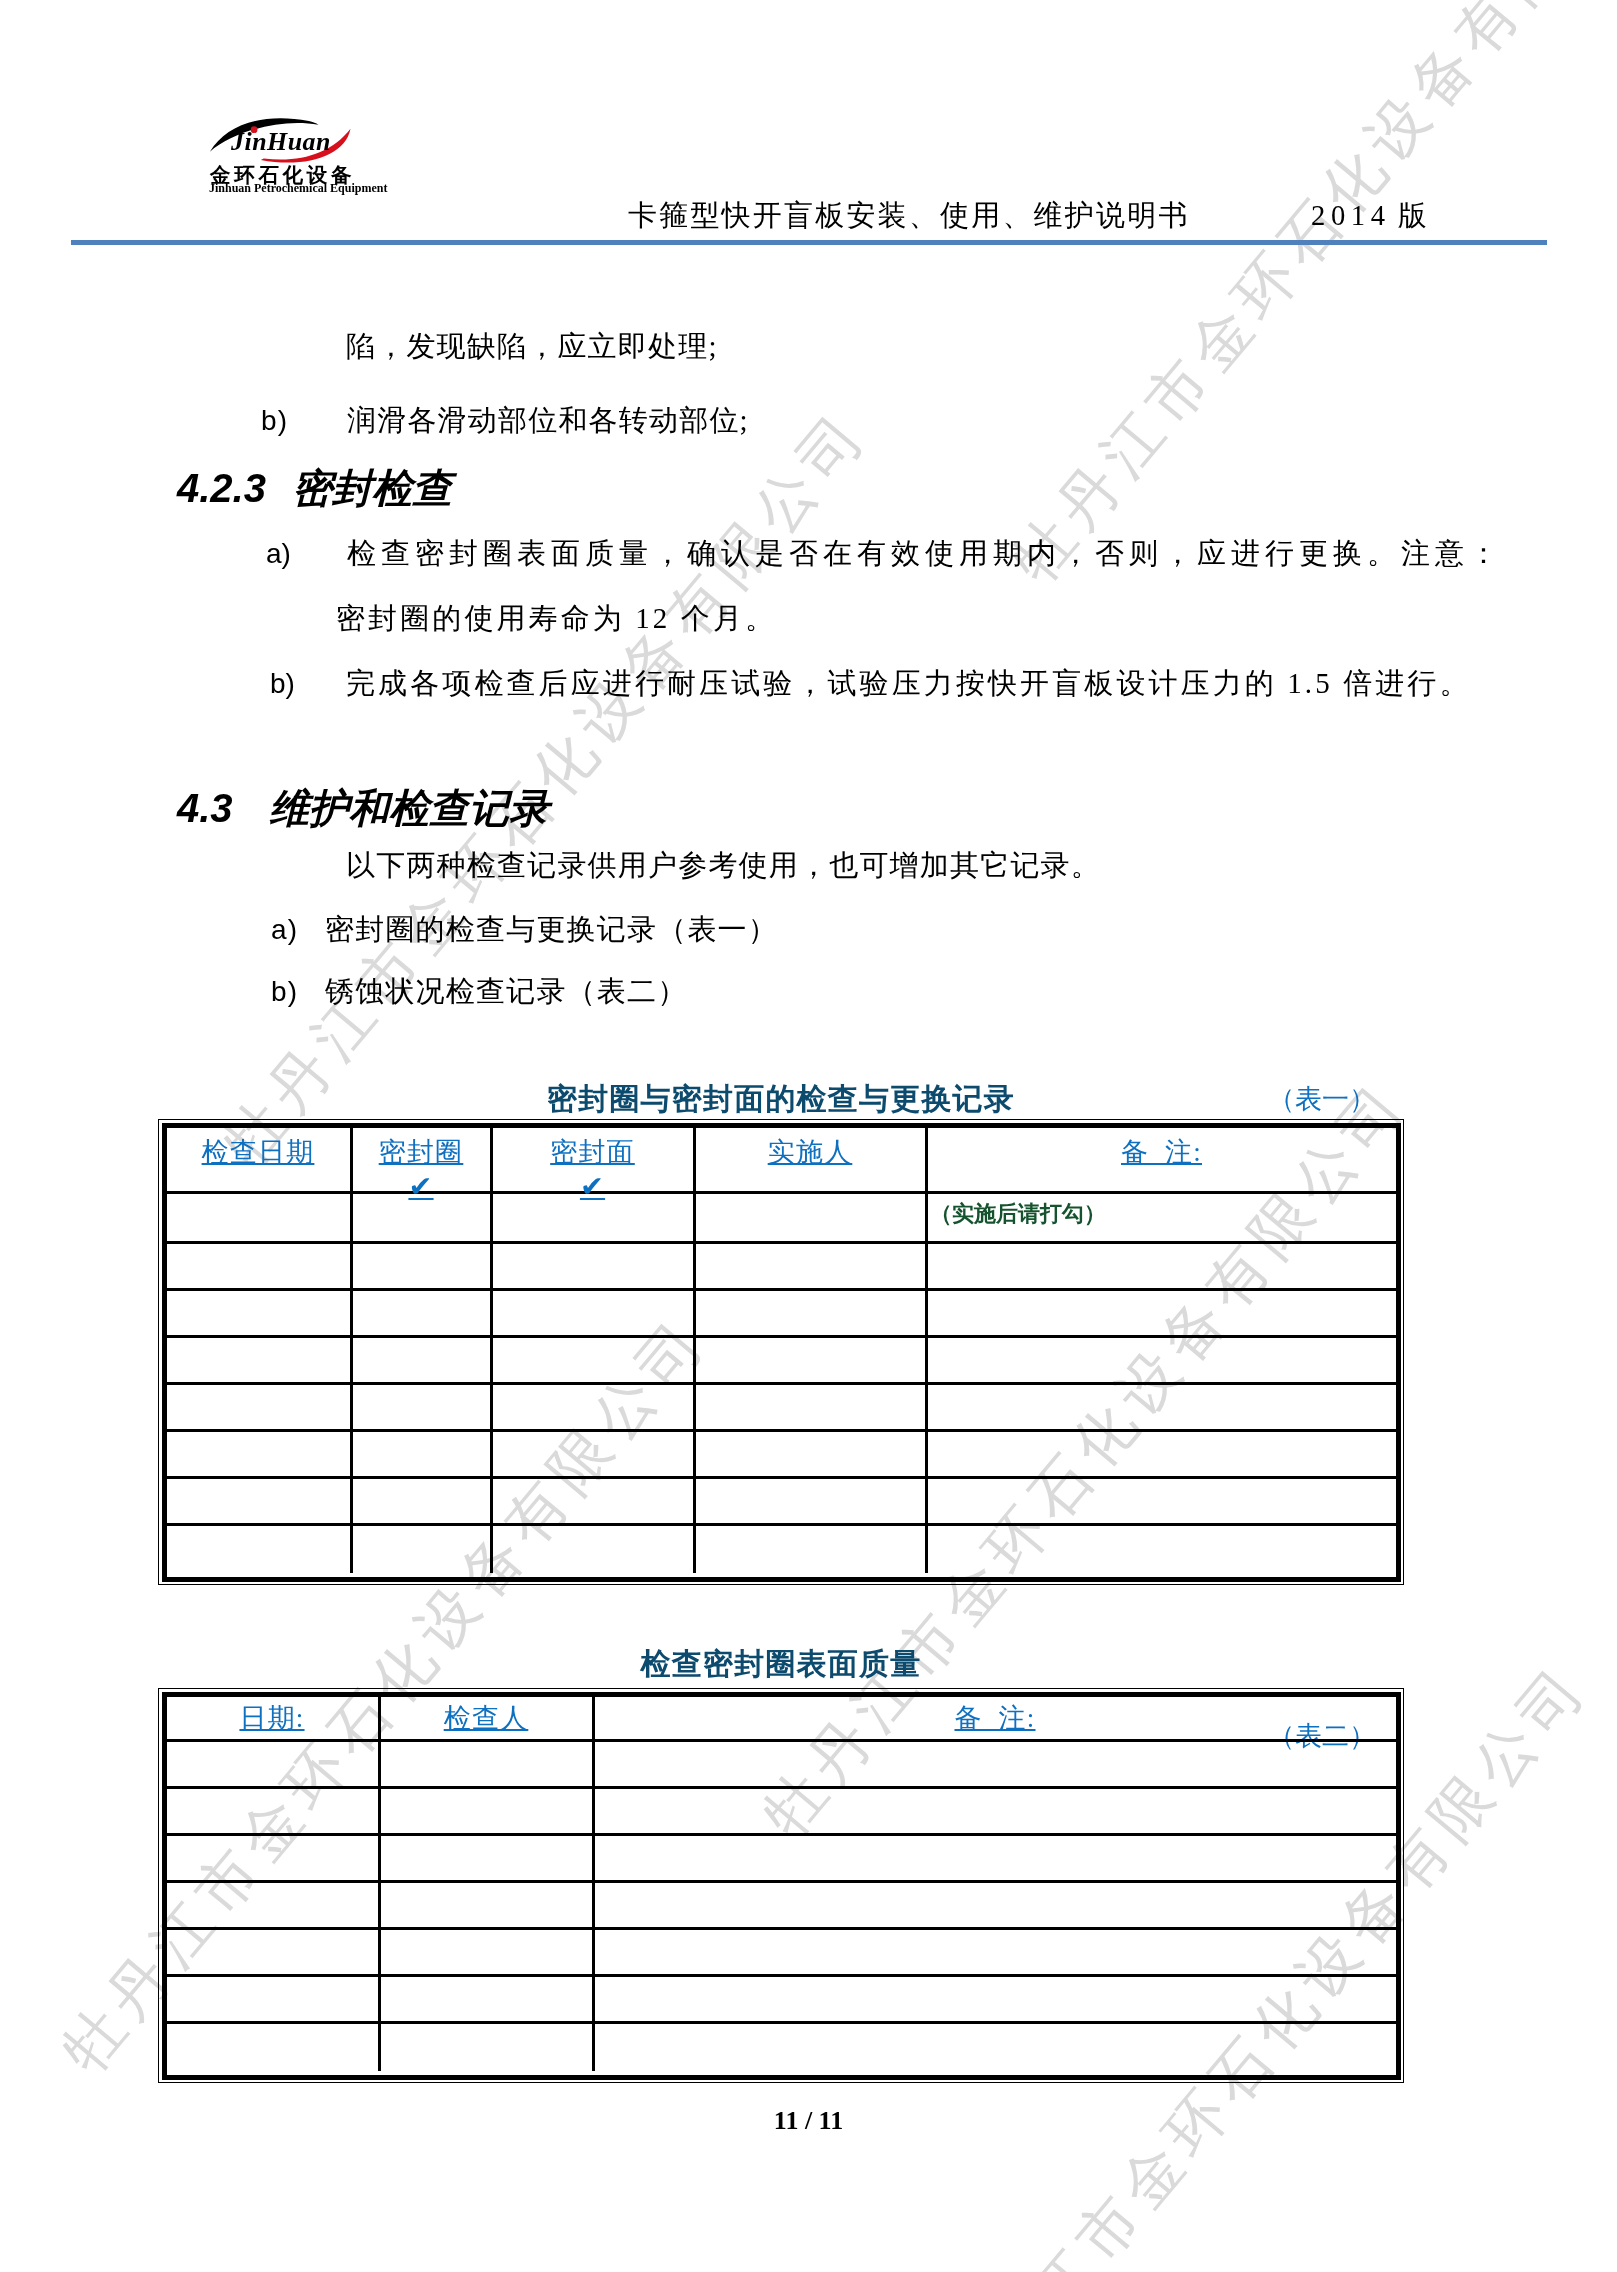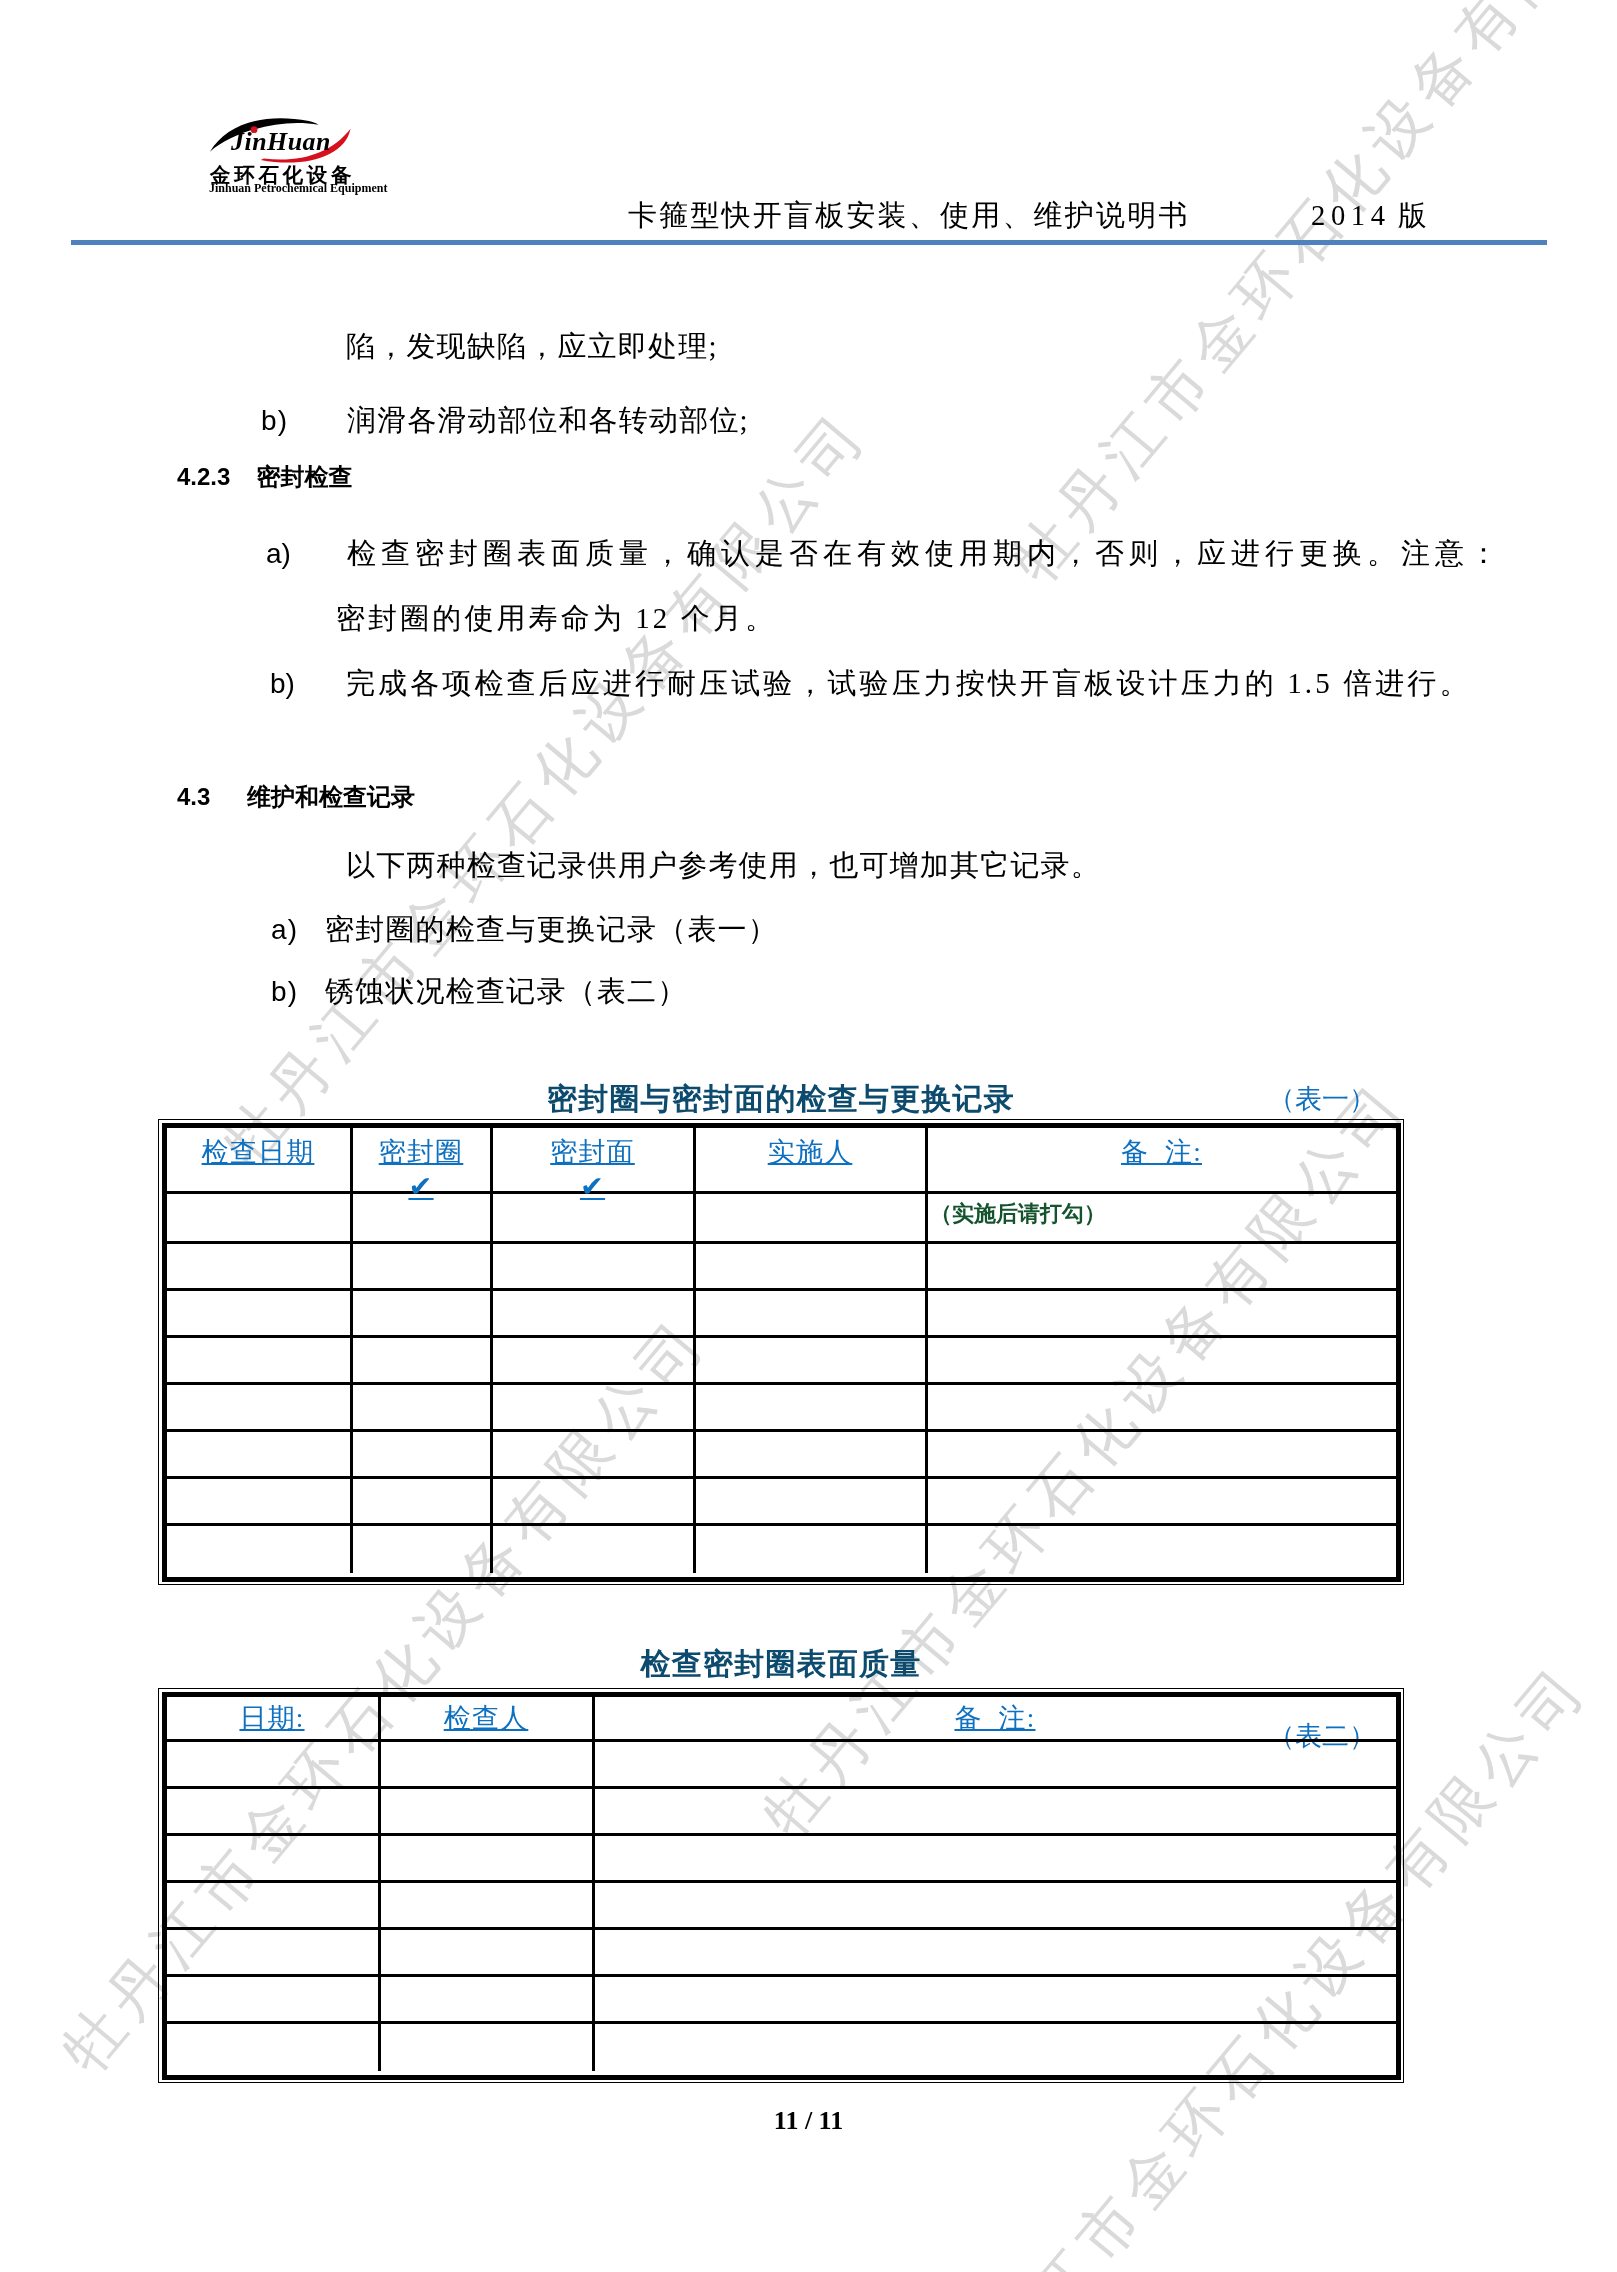--- a/index.html
+++ b/index.html
@@ -49,21 +49,21 @@
   }
 
   
   .body-line{font-size:29px; line-height:36px; white-space:nowrap;}
   .marker{
     display:inline-block; font-family:"Liberation Sans","DejaVu Sans",sans-serif;
     font-size:28px;
   }
   .h-num, .h-title{
     font-family:"Liberation Sans","DejaVu Sans",sans-serif;
-    font-weight:bold; font-size:24px;
+    font-weight:bold; font-size:40px;font-style:italic;
   }
   .heading{white-space:nowrap;}
   .ls8{letter-spacing:5px;}
   .ls5{letter-spacing:3.1px;}
   .ls2{letter-spacing:1.2px;}
 
   
   .tbl-title{
     left:160px; width:1242px; text-align:center;
     font-size:30px; font-weight:bold; color:#0c4a6e; letter-spacing:1.2px;

